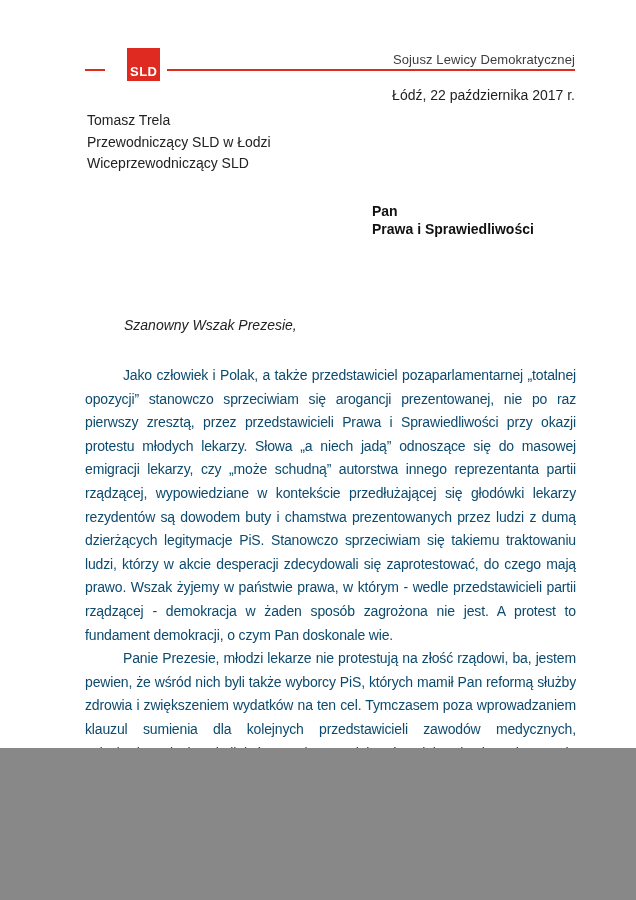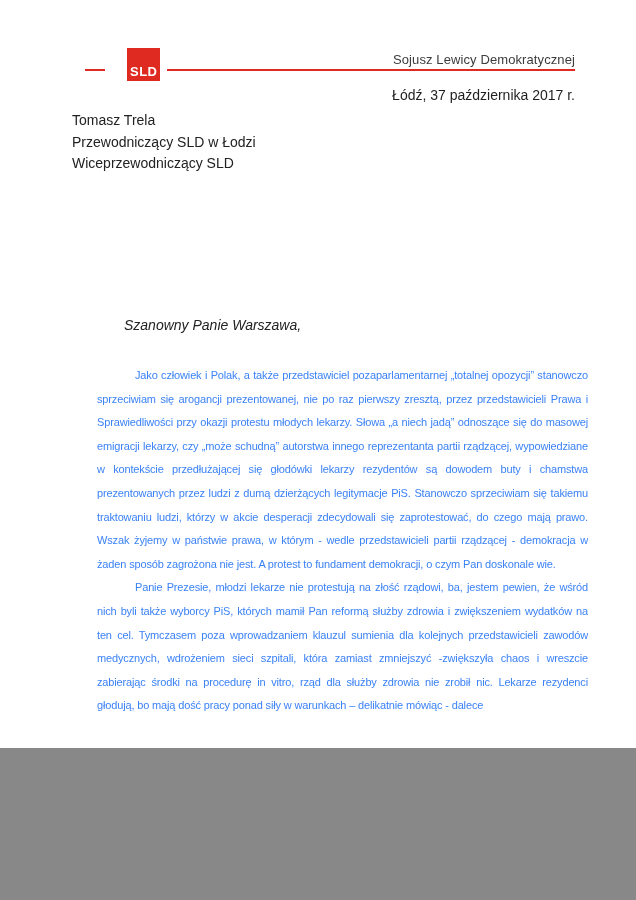--- a/index.html
+++ b/index.html
@@ -47,21 +47,21 @@
   .date-line {
     position: absolute;
     top: 87px;
     right: 61px;
     font-size: 14px;
     color: #1f1f1f;
   }
   
   .sender {
     position: absolute;
-    top: 110px; left: 72px;
+    top: 110px; left: 87px;
     font-size: 14px;
     line-height: 21.7px;
     color: #222;
   }
   .recipient {
     position: absolute;
     top: 202px; left: 372px;
     font-size: 14px;
     font-weight: bold;
     line-height: 18.4px;
@@ -74,25 +74,24 @@
     font-style: italic;
     font-size: 14px;
     color: #222;
   }
   .body-block {
     position: absolute;
     top: 364px; left: 85px;
     width: 491px;
     height: 442px;
     overflow: hidden;
-    font-size: 11px;
+    font-size: 14px;
     letter-spacing: -0.15px;
     line-height: 23.6px;
-    color: #3b82f6;
-    margin-left: 12px;
+    color: #0c4a6e;
   }
   .body-block p {
     text-align: justify;
     text-indent: 38px;
   }
   
   .footer-block {
     position: absolute;
     top: 811px; left: 82px;
     width: 493px;
@@ -115,32 +114,34 @@
 <body>
 
 <div class="page">
 
   <div class="org-name-header">Sojusz Lewicy Demokratycznej</div>
   <div class="rule rule-left"></div>
   <div class="logo-square">
     <span>SLD</span>
   </div>
   <div class="rule rule-main"></div>
-  <div class="date-line">Łódź, 37 października 2017 r.</div>
+  <div class="date-line">Łódź, 22 października 2017 r.</div>
 
   <div class="sender">
     <div>Tomasz Trela</div>
     <div>Przewodniczący SLD w Łodzi</div>
     <div>Wiceprzewodniczący SLD</div>
   </div>
 
   <div class="recipient">
+    <div>Pan</div>
+    <div>Prawa i Sprawiedliwości</div>
   </div>
 
-  <div class="salutation">Szanowny Panie Warszawa,</div>
+  <div class="salutation">Szanowny Wszak Prezesie,</div>
 
   <div class="body-block">
     <p>Jako człowiek i Polak, a także przedstawiciel pozaparlamentarnej „totalnej opozycji” stanowczo sprzeciwiam się arogancji prezentowanej, nie po raz pierwszy zresztą, przez przedstawicieli Prawa i Sprawiedliwości przy okazji protestu młodych lekarzy. Słowa „a niech jadą” odnoszące się do masowej emigracji lekarzy, czy „może schudną” autorstwa innego reprezentanta partii rządzącej, wypowiedziane w kontekście przedłużającej się głodówki lekarzy rezydentów są dowodem buty i chamstwa prezentowanych przez ludzi z dumą dzierżących legitymacje PiS. Stanowczo sprzeciwiam się takiemu traktowaniu ludzi, którzy w akcie desperacji zdecydowali się zaprotestować, do czego mają prawo. Wszak żyjemy w państwie prawa, w którym - wedle przedstawicieli partii rządzącej - demokracja w żaden sposób zagrożona nie jest. A protest to fundament demokracji, o czym Pan doskonale wie.</p>
     <p>Panie Prezesie, młodzi lekarze nie protestują na złość rządowi, ba, jestem pewien, że wśród nich byli także wyborcy PiS, których mamił Pan reformą służby zdrowia i zwiększeniem wydatków na ten cel. Tymczasem poza wprowadzaniem klauzul sumienia dla kolejnych przedstawicieli zawodów medycznych, wdrożeniem sieci szpitali, która zamiast zmniejszyć -zwiększyła chaos i wreszcie zabierając środki na procedurę in vitro, rząd dla służby zdrowia nie zrobił nic. Lekarze rezydenci głodują, bo mają dość pracy ponad siły w warunkach – delikatnie mówiąc - dalece</p>
   </div>
 
   <div class="rule rule-footer"></div>
   <div class="footer-block">
     <div class="footer-org">Sojusz Lewicy Demokratycznej</div>
     <div class="footer-line">ul. Złota 9 lok. 4, 00-019 Warszawa</div>

